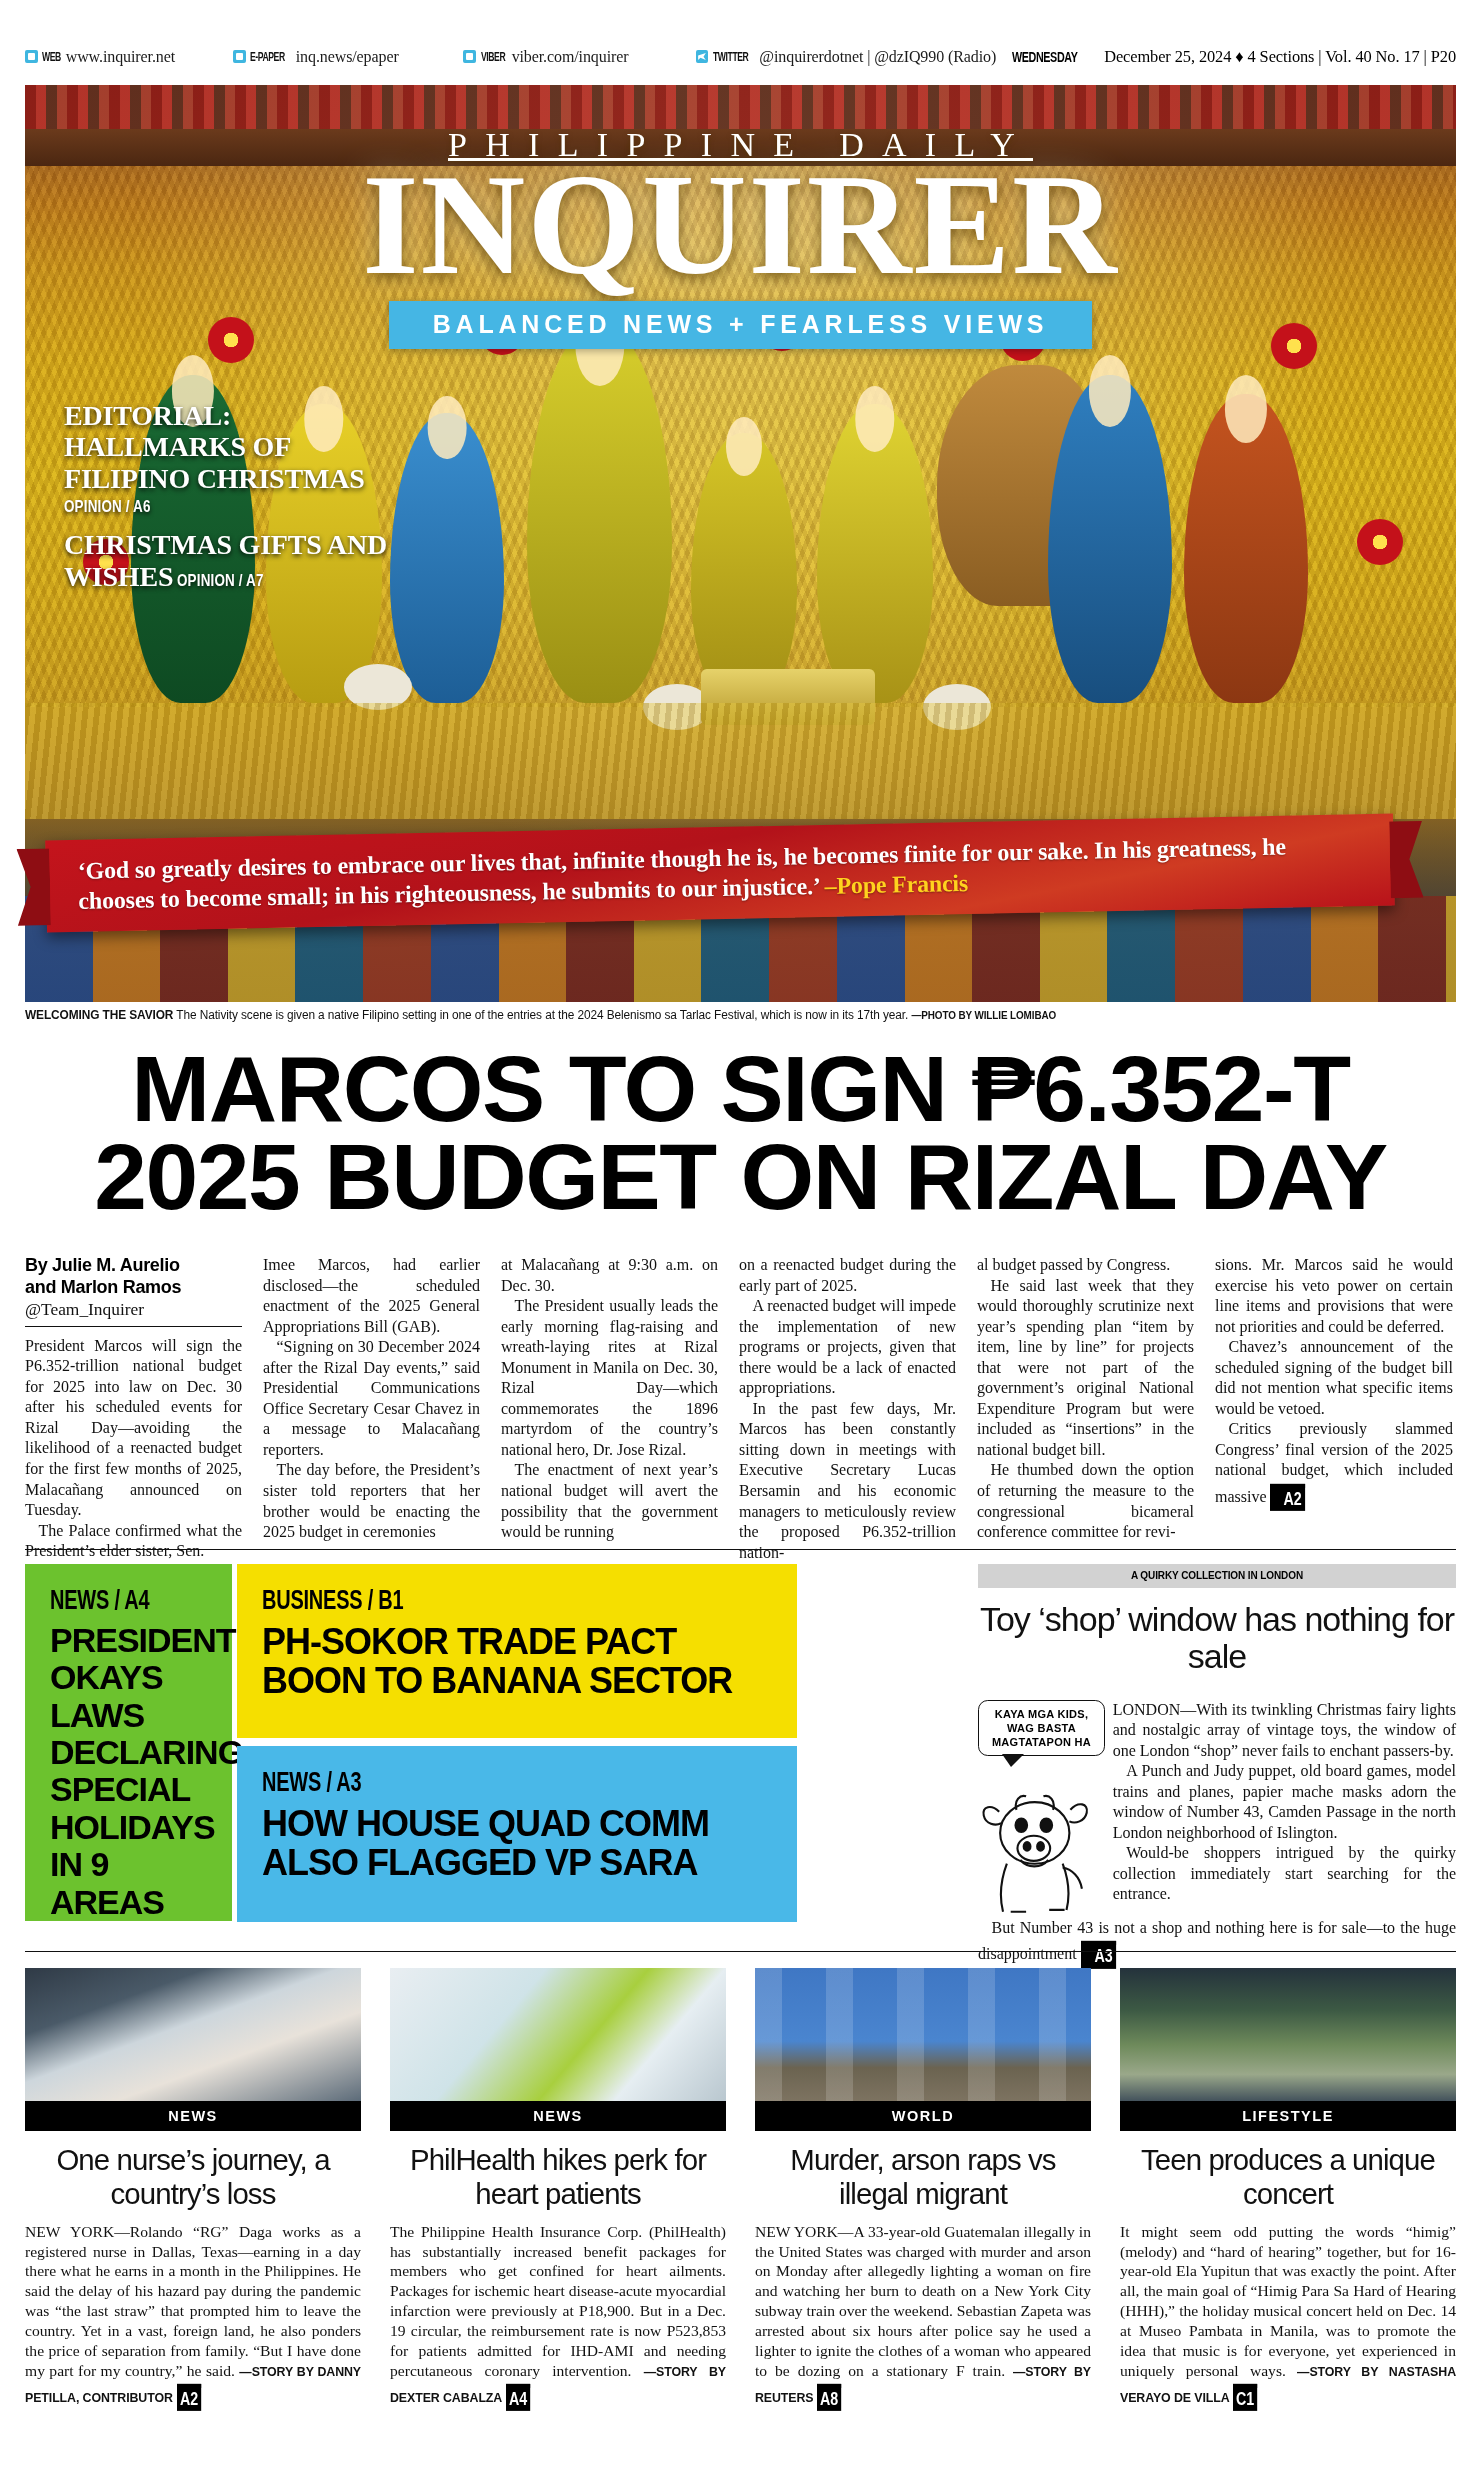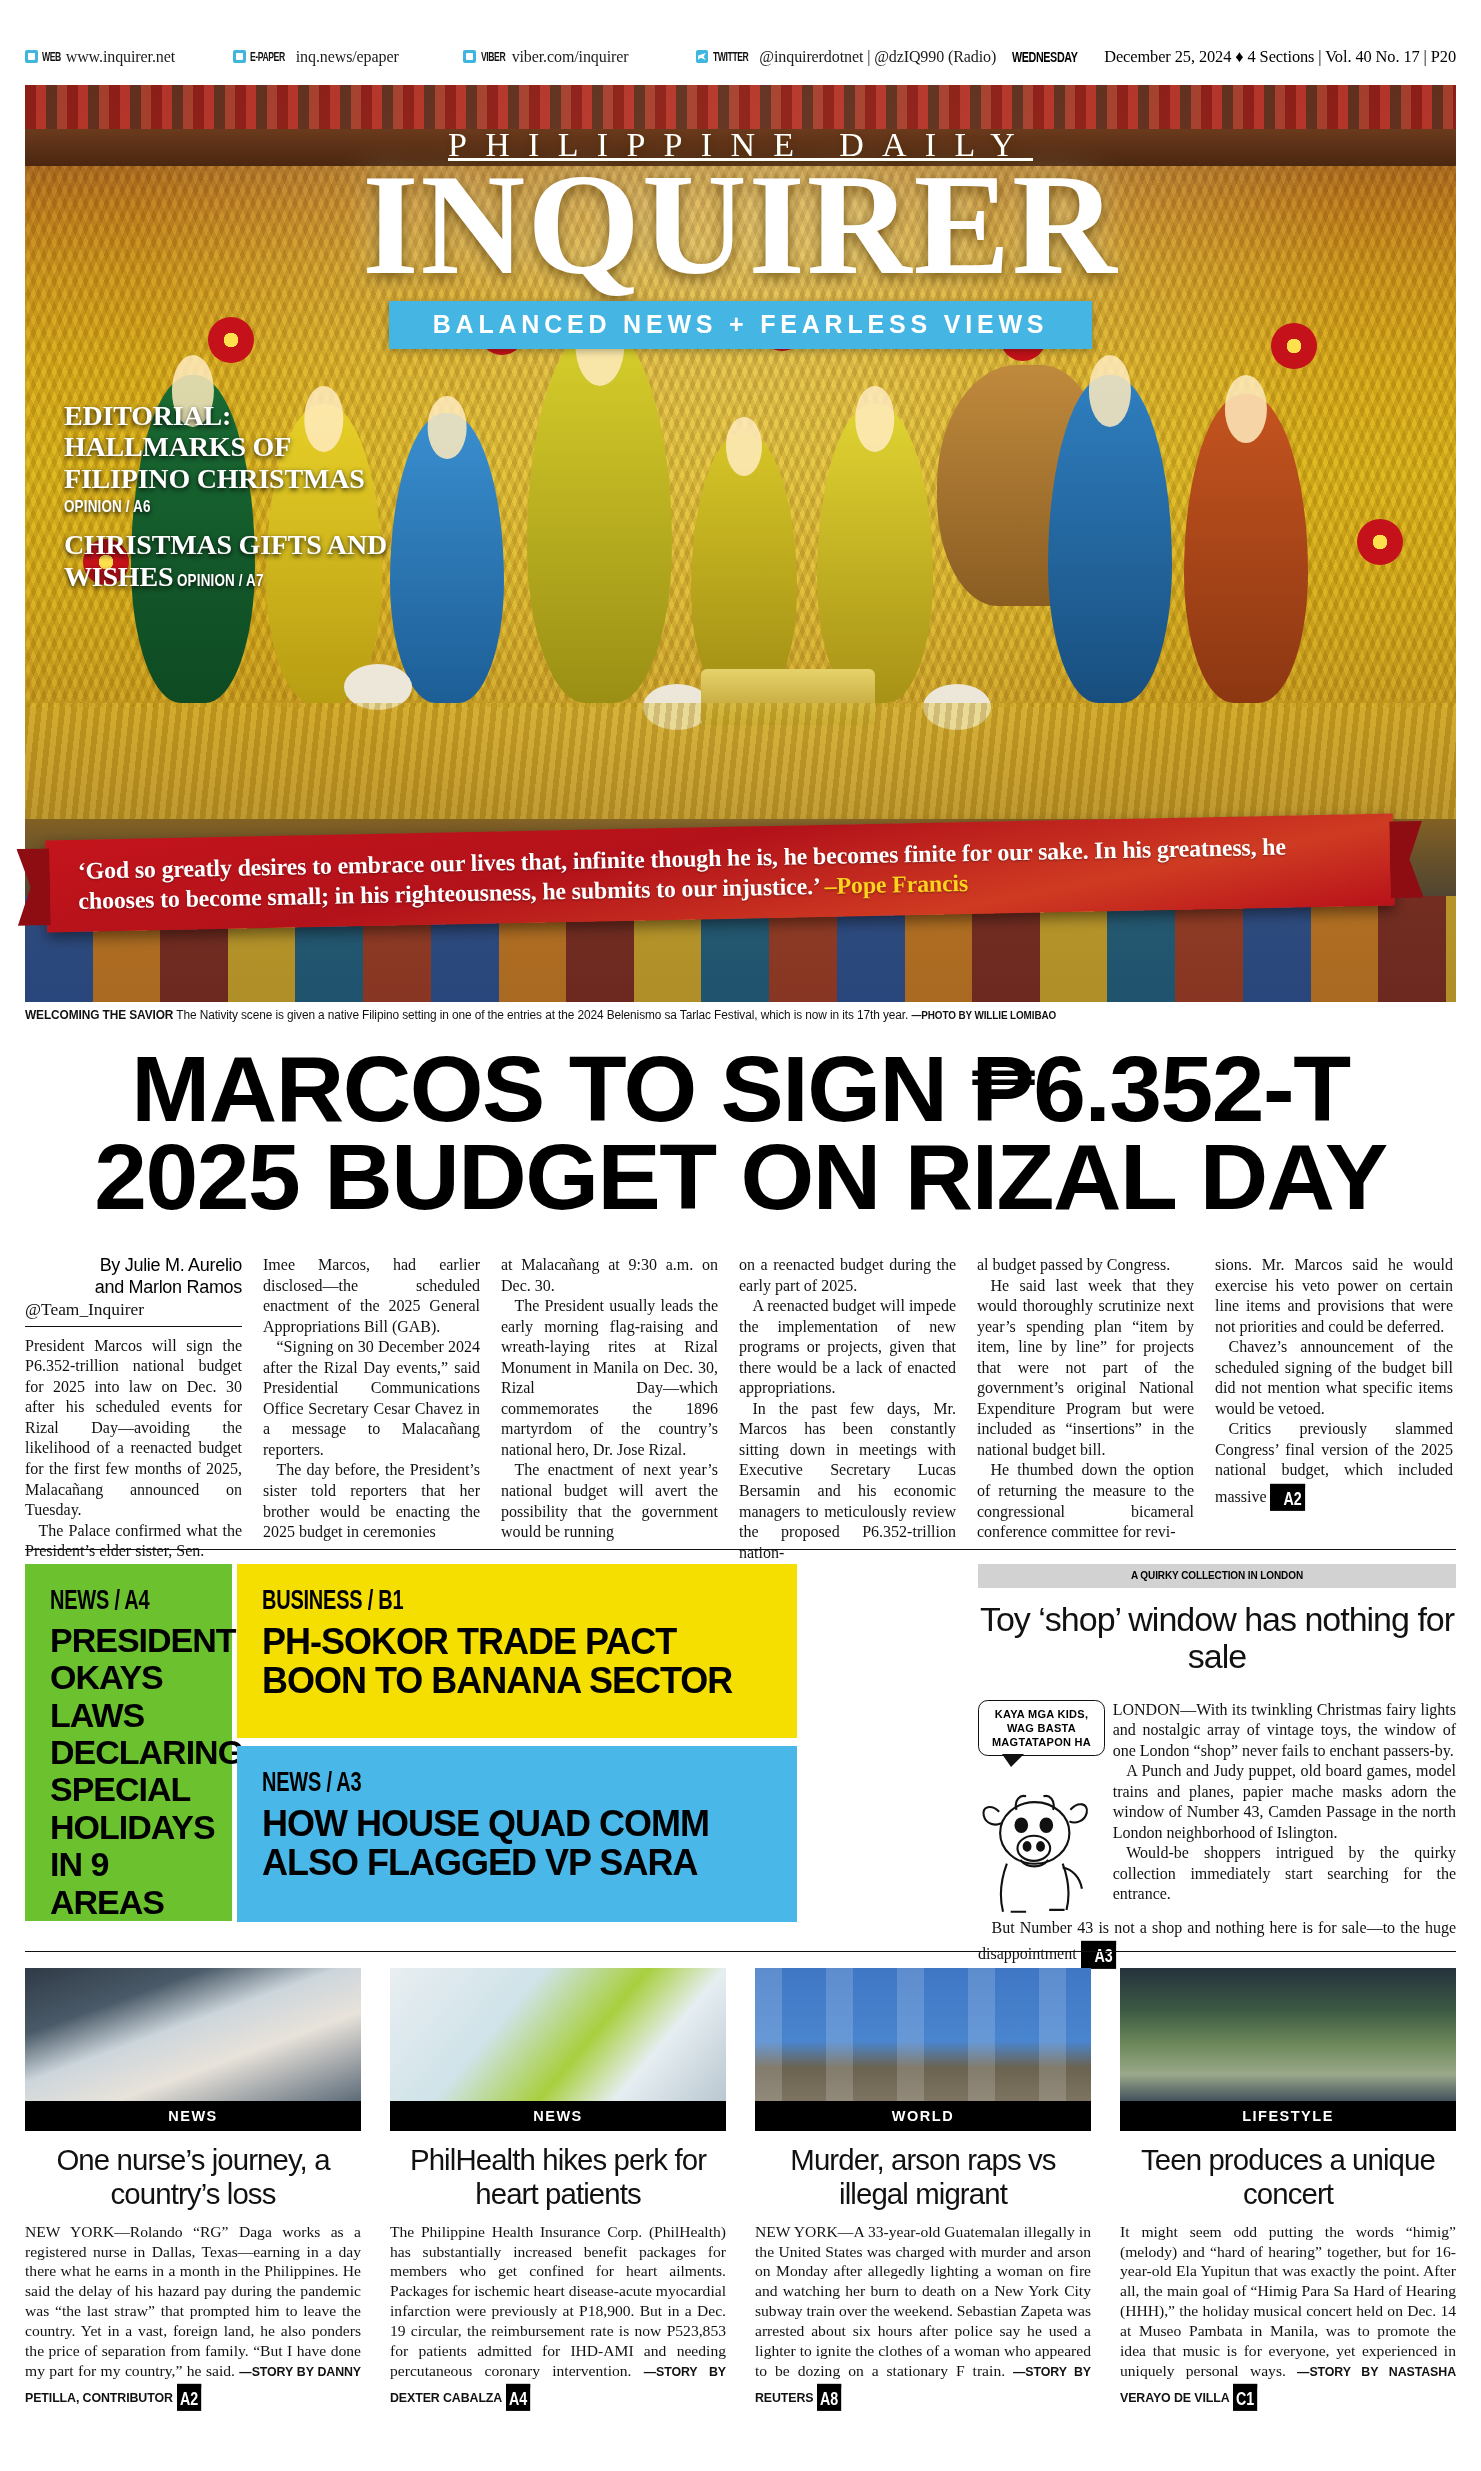--- a/index.html
+++ b/index.html
@@ -207,22 +207,22 @@
   }
   .headline .l1, .headline .l2 { display:block; transform:scaleX(1.03); }
 
   
   .lead {
     position:absolute; left:25px; top:1255px; width:1431px; height:280px;
     display:flex; gap:0;
   }
   .lcol { width:238px; padding-right:21px; }
   .byline {
-    font-family:"Liberation Sans", sans-serif; font-weight:400;
-    font-size:18px; line-height:1.2; color:#000; letter-spacing:-0.3px;text-align:right;
+    font-family:"Liberation Sans", sans-serif; font-weight:700;
+    font-size:18px; line-height:1.2; color:#000; letter-spacing:-0.3px;
   }
   .handle {
     font-family:"Liberation Serif", serif; font-size:17.4px; color:#111;
     margin-top:1px;
   }
   .byline-rule { border-top:1.4px solid #111; margin-top:5.8px; margin-bottom:8.7px; width:100%; }
   .body-t {
     font-family:"Liberation Serif", serif; font-size:16px; line-height:1.285;
     text-align:justify; color:#111; hyphens:auto;
   }

